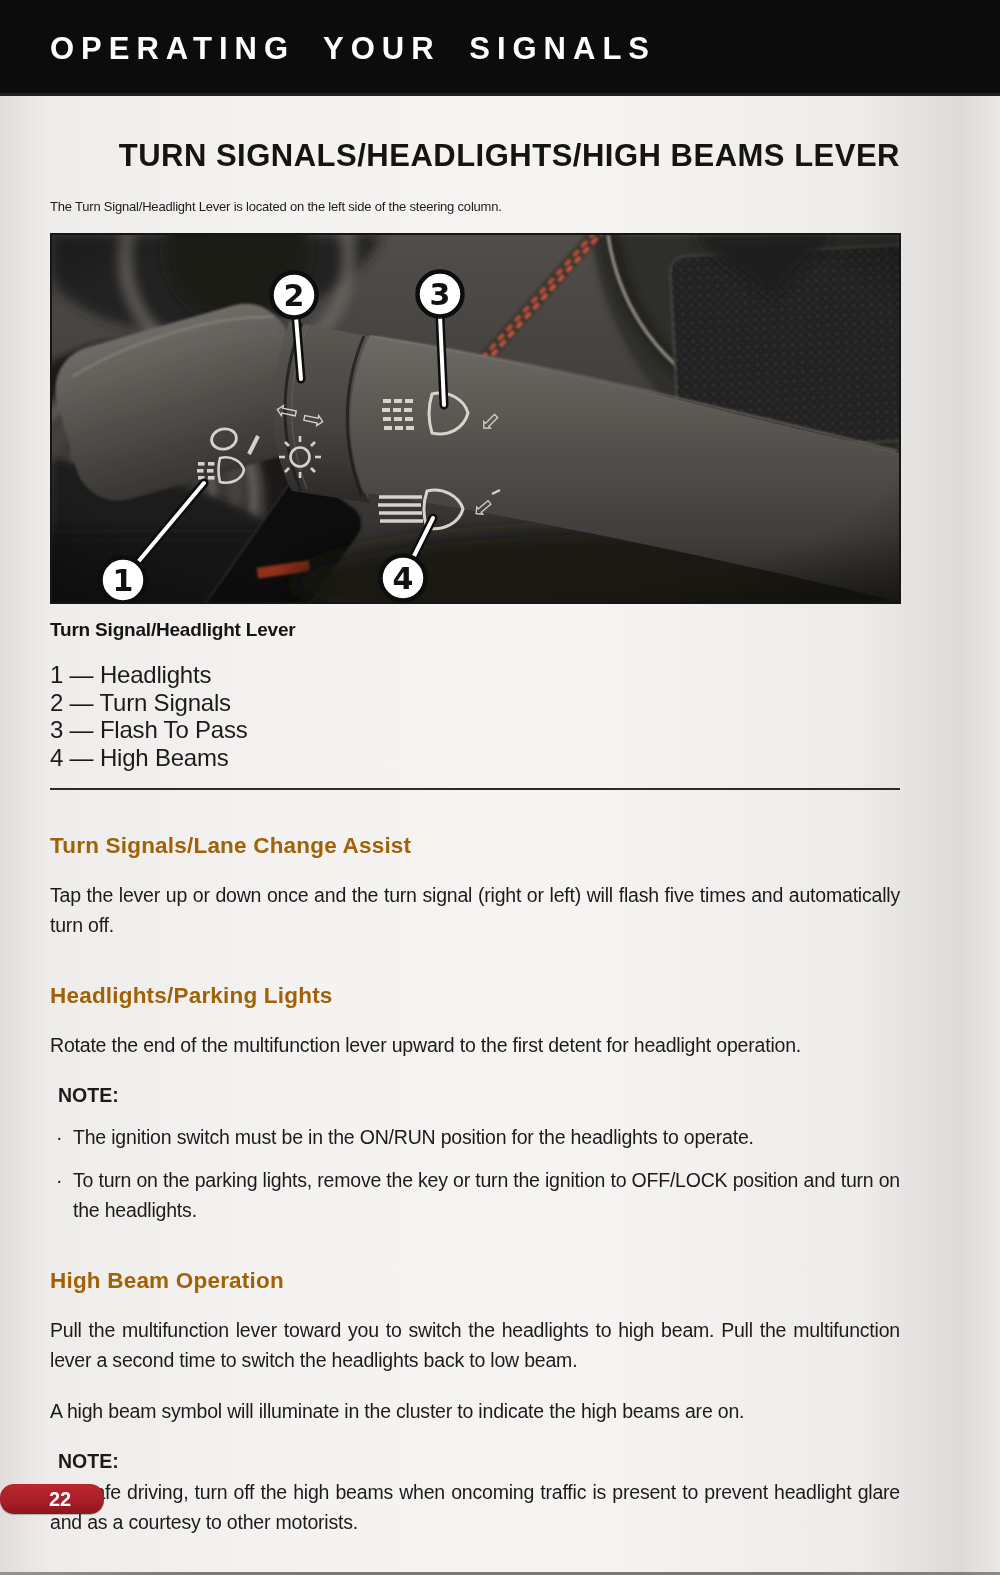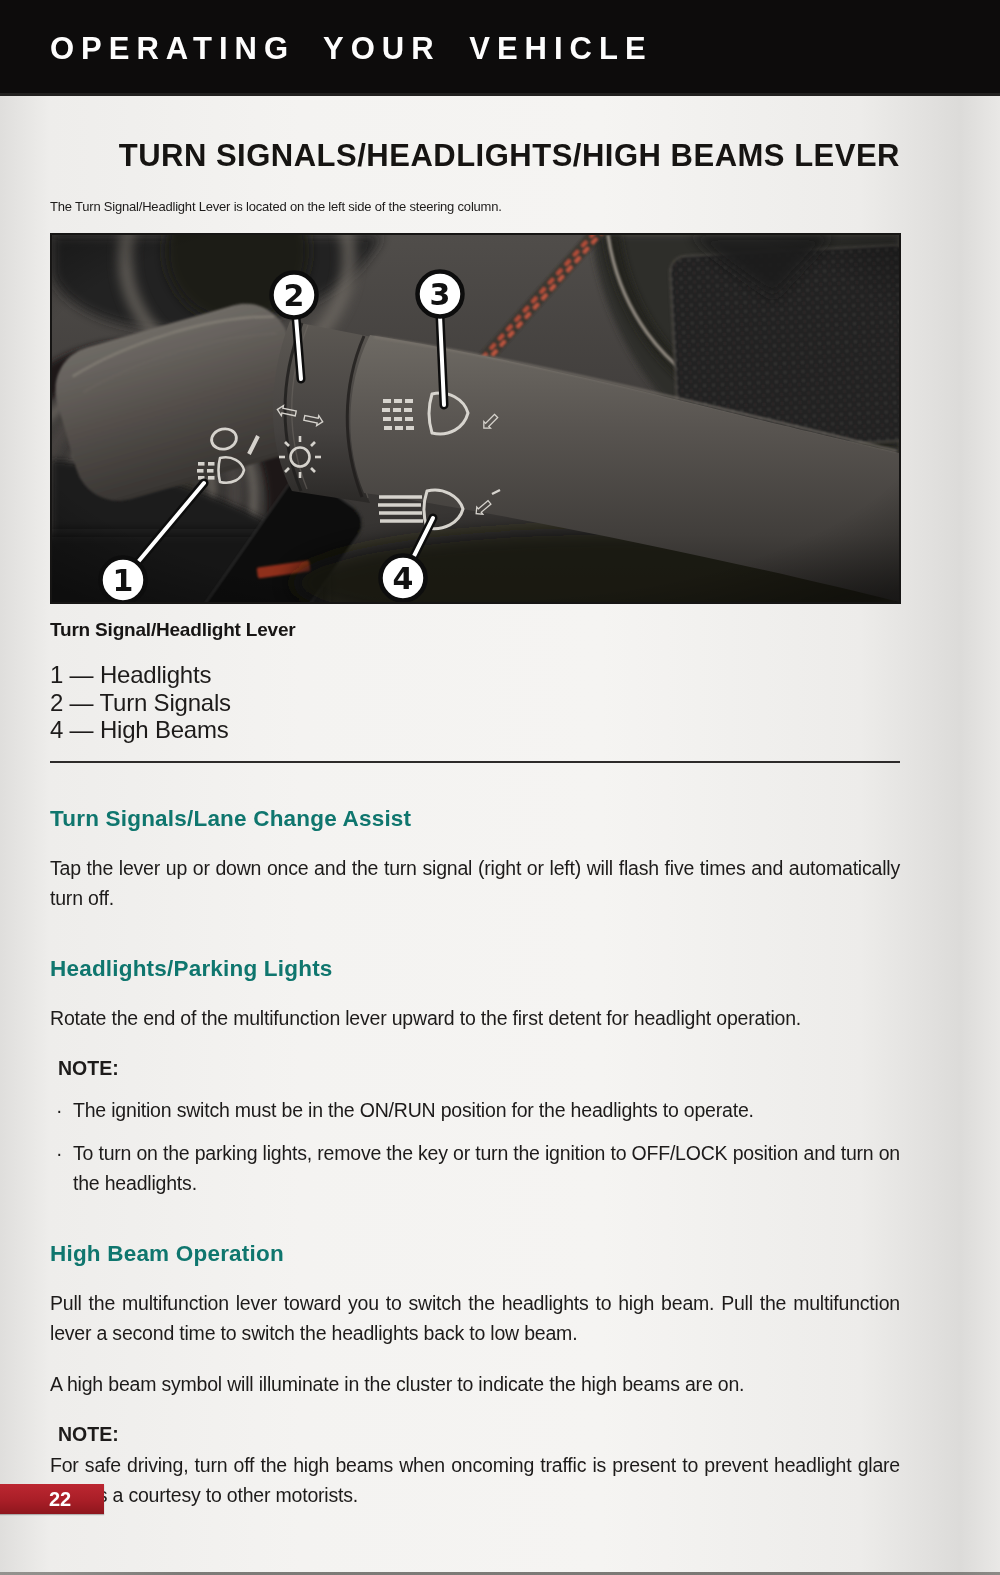--- a/index.html
+++ b/index.html
@@ -16,44 +16,44 @@
   .banner-title{color:#fdfdfd;font-size:31px;font-weight:bold;letter-spacing:7px;word-spacing:13px;}
   .content{padding:0 100px 0 50px;}
   .page-title{font-size:31px;font-weight:bold;letter-spacing:.5px;color:#161412;margin:42px 0 0;text-align:right;}
   .intro{font-size:13px;letter-spacing:-.2px;margin:25px 0 19px;}
   figure{margin:0;}
   .photo{width:847px;height:367px;border:2px solid #161514;background:#3a3836;}
   .photo svg{display:block;}
   figcaption{text-align:left;font-weight:bold;font-size:19px;letter-spacing:-.2px;margin-top:15px;color:#171514;}
   .legend{list-style:none;margin:20px 0 0;padding:0;font-size:24px;line-height:27.5px;letter-spacing:-.2px;}
   .rule{border:none;border-top:2.5px solid #2d2b2a;margin:17px 0 0;}
-  .sec-heading{font-size:22.5px;font-weight:bold;letter-spacing:.2px;color:#0f766e;margin:43px 0 0;}
+  .sec-heading{font-size:22.5px;font-weight:bold;letter-spacing:.2px;color:#a16207;margin:43px 0 0;}
   .body-para{font-size:19.5px;line-height:30px;text-align:justify;letter-spacing:-.2px;margin:21px 0 0;}
   .note-label{font-size:19.5px;font-weight:bold;margin:24px 8px 0;}
   .note-list{list-style:none;margin:15px 0 0;padding:0;}
   .note-list li{display:flex;font-size:19.5px;line-height:30px;letter-spacing:-.2px;margin-top:13px;}
   .note-list .marker{flex:none;width:23px;padding-left:6px;box-sizing:border-box;color:#1d1b1a;}
   .note-list .btext{flex:1;text-align:justify;}
   .note-body{font-size:19.5px;line-height:30px;text-align:justify;letter-spacing:-.2px;margin:4px 0 0;}
   .page-badge{
     position:absolute;left:0;top:1484px;width:104px;height:30px;
     background:linear-gradient(180deg,#bc2731 0%,#a91e27 55%,#8e161d 100%);
-    display:flex;align-items:center;box-shadow:0 1px 1px rgba(0,0,0,.25);
+    display:flex;align-items:center;box-shadow:0 1px 1px rgba(0,0,0,.25);border-radius:14px;
   }
   .page-badge span{color:#ffffff;font-weight:bold;font-size:20px;padding-left:49px;}
   .bottom-edge{position:absolute;left:0;bottom:0;width:100%;height:3px;
     background:linear-gradient(90deg,#7b7975,#565450 18%,#524f4b 82%,#6d6b67);opacity:.75;}
 </style>
 </head>
 <body>
 
 <div class="page">
 
   <header class="banner">
-    <div class="banner-title">OPERATING YOUR VEHICLE</div>
+    <div class="banner-title">OPERATING YOUR SIGNALS</div>
   </header>
 
   <main class="content">
 
     <h1 class="page-title">TURN SIGNALS/HEADLIGHTS/HIGH BEAMS LEVER</h1>
 
     <p class="intro">The Turn Signal/Headlight Lever is located on the left side of the steering column.</p>
 
     <figure>
       <div class="photo">
@@ -240,20 +240,21 @@
             <text x="351" y="354" fill="#111111">4</text>
           </g>
         </svg>
       </div>
       <figcaption>Turn Signal/Headlight Lever</figcaption>
     </figure>
 
     <ul class="legend">
       <li>1 — Headlights</li>
       <li>2 — Turn Signals</li>
+      <li>3 — Flash To Pass</li>
       <li>4 — High Beams</li>
     </ul>
 
     <hr class="rule">
 
     <section>
       <h2 class="sec-heading">Turn Signals/Lane Change Assist</h2>
       <p class="body-para">Tap the lever up or down once and the turn signal (right or left) will flash five times and automatically turn off.</p>
     </section>
 

